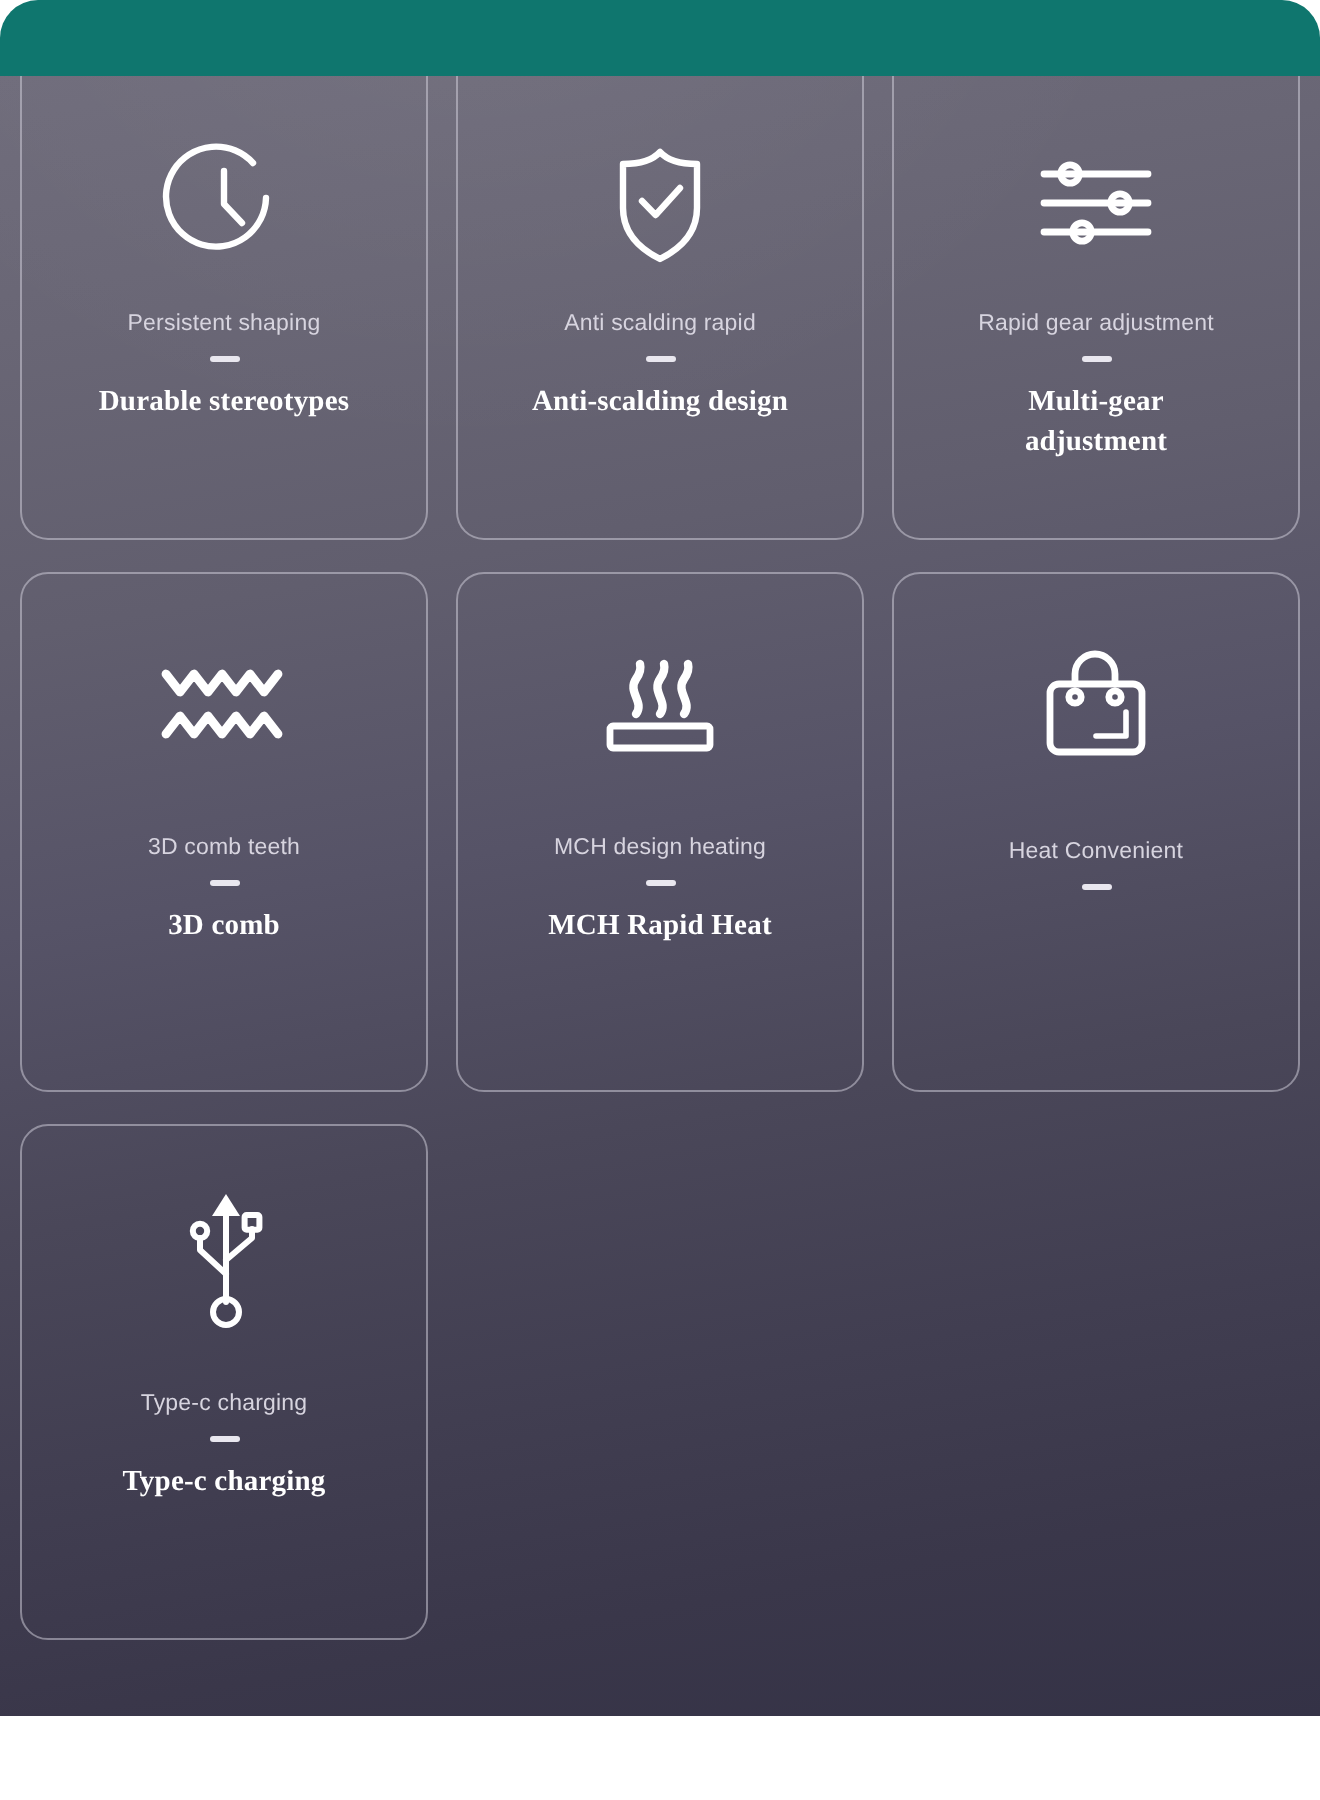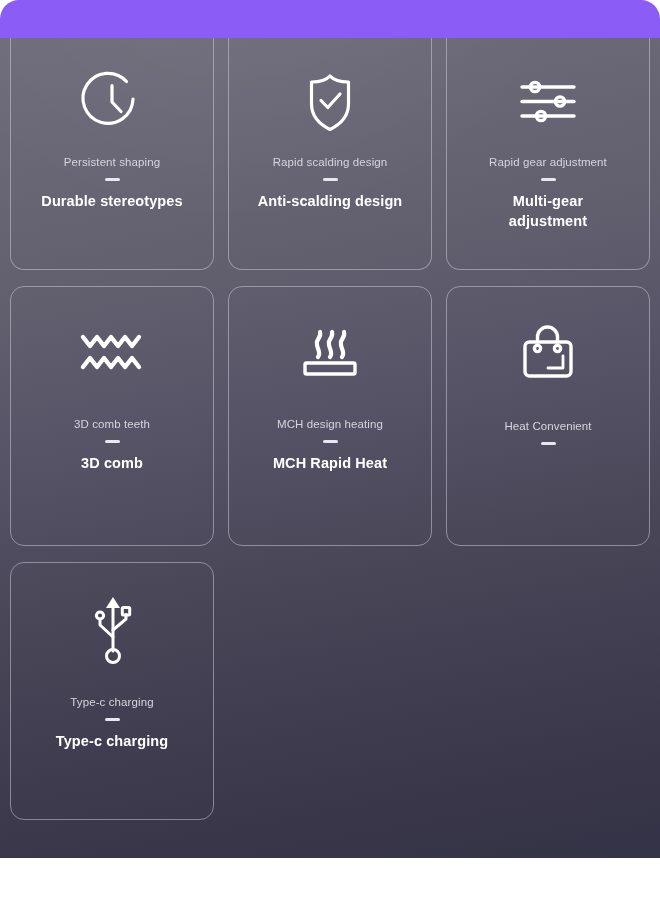--- a/index.html
+++ b/index.html
@@ -10,21 +10,21 @@
     height: 900px;
     background: #ffffff;
     font-family: "Liberation Sans", "DejaVu Sans", sans-serif;
     overflow: hidden;
   }
 
   .page {
     position: relative;
     width: 660px;
     height: 824px;
-    background: #8b5cf6;
+    background: #0f766e;
     border-radius: 19px;
   }
 
   
   .panel {
     position: absolute;
     left: 0;
     top: 38px;
     width: 660px;
     height: 820px;
@@ -123,20 +123,21 @@
     margin: 9px 0 11px 0;
   }
 
   .main-label {
     font-size: 14.5px;
     font-weight: 700;
     color: #ffffff;
     text-align: center;
     line-height: 1.35;
     letter-spacing: 0.1px;
+    font-family: Liberation Serif, serif;
   }
 
   .card.wrap-title .main-label { max-width: 130px; }
 </style>
 </head>
 <body>
 
 <div class="page">
   <div class="panel">
     <div class="grid">
@@ -156,21 +157,21 @@
       </div>
 
       <div class="card row1">
         <div class="icon-wrap">
           <svg width="66" height="72" viewBox="0 0 66 72" fill="none" stroke="#ffffff" stroke-width="3.2" stroke-linecap="round" stroke-linejoin="round">
             <path d="M33 10 C29 14.5 22 16 14.5 16 V38 C14.5 51 23 58.5 33 63.5 C43 58.5 51.5 51 51.5 38 V16 C44 16 37 14.5 33 10 Z"></path>
             <path d="M24 34.5 L30.8 41.5 L43 28"></path>
           </svg>
         </div>
         <div class="text-block">
-          <div class="sub-label">Rapid scalding design</div>
+          <div class="sub-label">Anti scalding rapid</div>
           <div class="divider"></div>
           <div class="main-label">Anti-scalding design</div>
         </div>
       </div>
 
       <div class="card row1 wrap-title">
         <div class="icon-wrap">
           <svg width="70" height="66" viewBox="0 0 70 66" fill="none" stroke="#ffffff" stroke-width="3.4" stroke-linecap="round">
             <line x1="9" y1="18" x2="61" y2="18"></line>
             <line x1="9" y1="32.5" x2="61" y2="32.5"></line>

